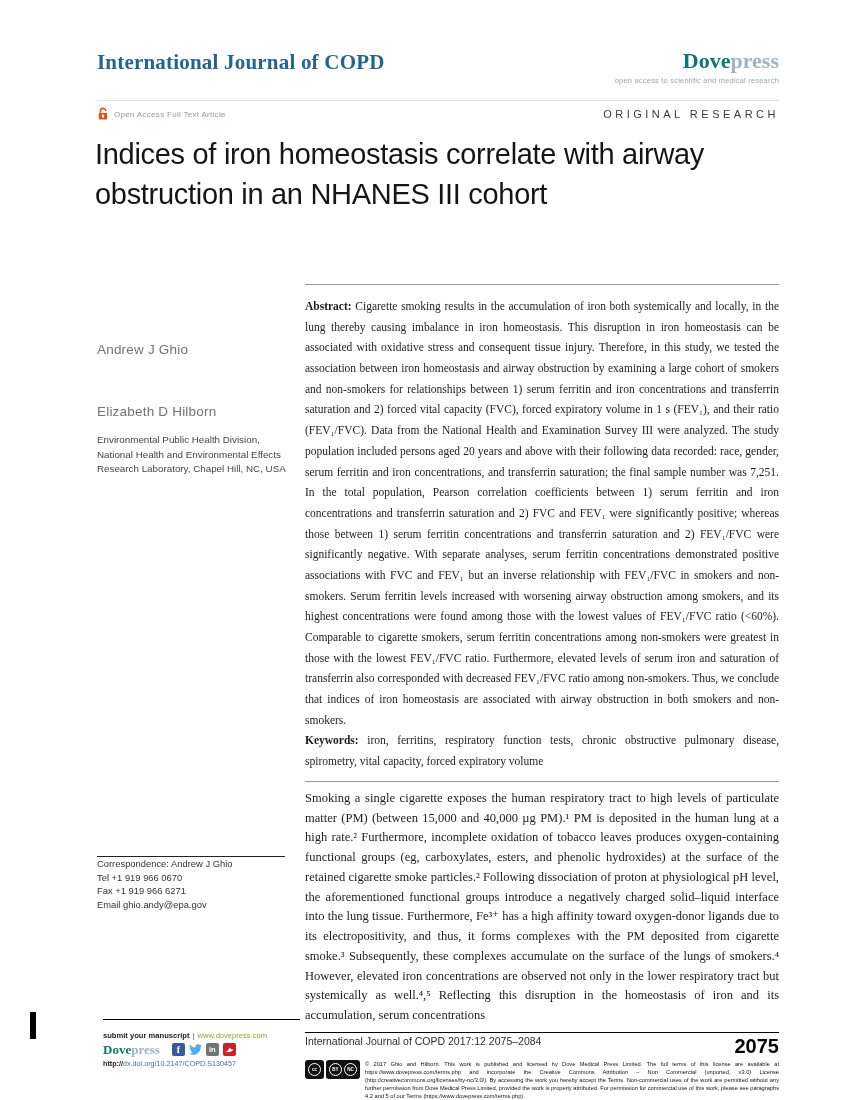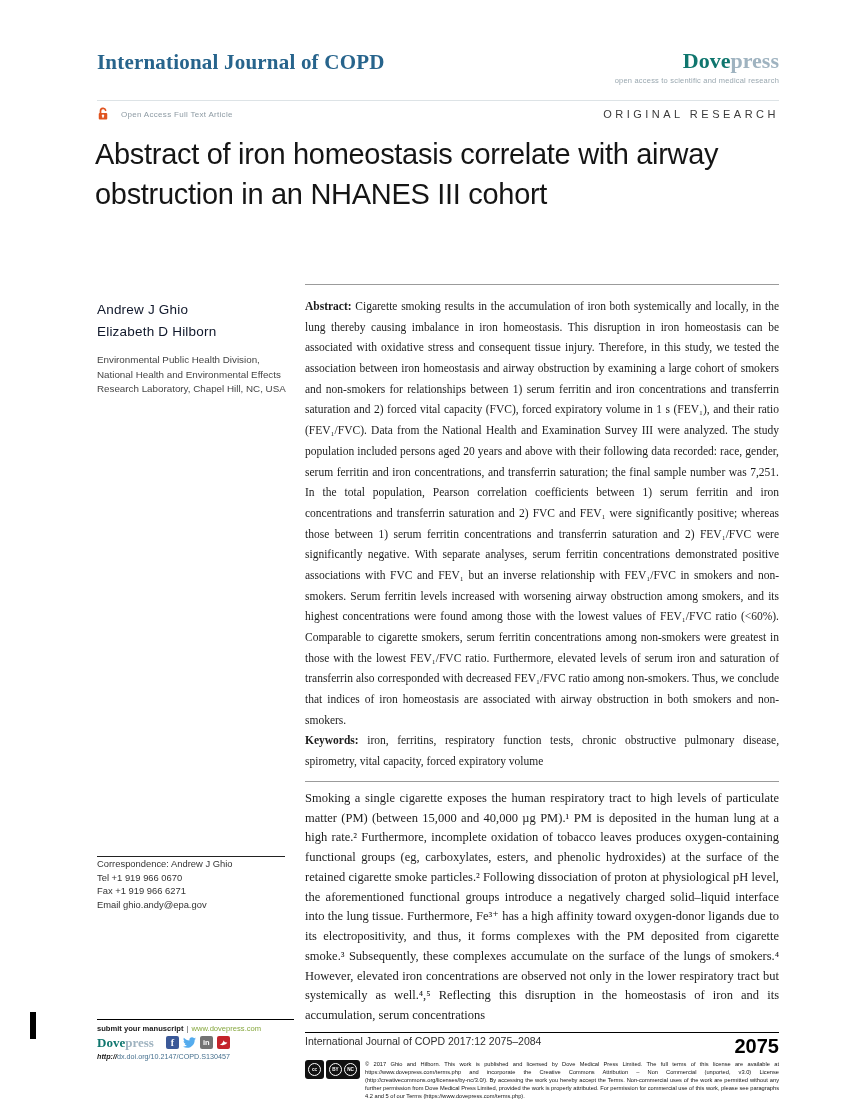--- a/index.html
+++ b/index.html
@@ -15,65 +15,65 @@
                 font-size:21px;color:#27648c;letter-spacing:.2px;}
   .brand-block{position:absolute;right:0;top:0;text-align:right;}
   .brand-word{font-family:"Liberation Serif","DejaVu Serif",serif;font-size:22px;font-weight:700;line-height:1;}
   .dove{color:#0f766e;}
   .press{color:#9fb3c0;}
   .tagline{font-size:7.5px;color:#9aa8b0;margin-top:4px;letter-spacing:.2px;}
   .header-rule{position:absolute;left:97px;top:100px;width:682px;border-top:1px solid #dde3e6;}
 
   .meta-row{position:absolute;left:97px;top:107px;width:682px;display:flex;
             justify-content:space-between;align-items:center;}
-  .oa{display:flex;align-items:center;gap:12px;}
+  .oa{display:flex;align-items:center;gap:5px;}
   .oa-label{font-size:8px;color:#8d9aa3;letter-spacing:.3px;}
   .article-type{font-size:11px;color:#3a3a3a;letter-spacing:3.5px;}
 
   .title{position:absolute;left:95px;top:134px;width:695px;margin:0;font-weight:400;
          font-size:29px;line-height:40px;color:#151515;letter-spacing:-.3px;}
 
   
   .left-col{position:absolute;left:97px;top:299px;width:192px;}
-  .author{font-size:13.5px;color:#0f172a;line-height:1.6;letter-spacing:.2px;}
+  .author{font-size:13.5px;color:#737373;line-height:1.6;letter-spacing:.2px;margin-top:40px;}
   .affiliation{margin-top:11px;font-size:9.8px;color:#454545;line-height:1.48;}
 
   .corr{position:absolute;left:97px;top:856px;width:188px;border-top:1.4px solid #222;
         font-size:9.4px;color:#333;line-height:1.44;}
   .corr div{margin:0;}
 
   
   .right-col{position:absolute;left:305px;top:284px;width:474px;}
   .rule{border-top:1px solid #9b9b9b;}
   .serif{font-family:"Liberation Serif","DejaVu Serif",serif;color:#1c1c1c;text-align:justify;}
   .abstract{margin:11px 0 0;font-size:11.5px;line-height:1.8;}
   .keywords{margin:0;font-size:11.5px;line-height:1.8;}
   .lead{font-weight:700;}
   .section-rule{margin-top:9px;}
   .intro-heading{margin:13px 0 0;font-size:17.5px;font-weight:700;color:#0e0e0e;letter-spacing:.2px;}
   .intro{margin:7px 0 0;font-size:12.5px;line-height:1.58;}
 
   
-  .f-left{position:absolute;left:97px;top:1019px;width:197px;border-top:1.6px solid #000;padding-top:4px;}
+  .f-left{position:absolute;left:103px;top:1019px;width:197px;border-top:1.6px solid #000;padding-top:11px;}
   .submit-line{font-size:7.6px;color:#222;}
   .submit-b{font-weight:700;}
   .sep{margin:0 3px;color:#555;}
   .submit-url{color:#86a73e;}
   .logo-row{margin-top:3px;display:flex;align-items:center;}
   .brand-sm{font-family:"Liberation Serif","DejaVu Serif",serif;font-size:13px;font-weight:700;
             margin-right:12px;line-height:1;}
   .sicon{width:13px;height:13px;border-radius:2px;display:flex;align-items:center;
          justify-content:center;margin-right:4px;}
   .fb{background:#3b5998;color:#fff;font-family:"Liberation Serif","DejaVu Serif",serif;
       font-size:10px;font-weight:700;}
   .tw{background:transparent;}
   .li{background:#737373;color:#fff;font-size:7.5px;font-weight:700;}
   .dv{background:#c4242b;}
   .doi-line{margin-top:3px;font-size:7.2px;}
-  .doi-a{color:#222;font-weight:700;font-style:italic;}
+  .doi-a{color:#222;font-weight:700;}
   .doi-b{color:#46708e;}
 
   .f-right{position:absolute;left:305px;top:1032px;width:474px;border-top:1.6px solid #000;padding-top:2px;}
   .cite-row{display:flex;justify-content:space-between;align-items:flex-start;}
   .citation{font-size:10.5px;color:#2e2e2e;}
   .pageno{font-size:20px;font-weight:700;color:#000;line-height:1.1;}
   .lic-row{display:flex;gap:5px;margin-top:3px;align-items:flex-start;}
   .cc-badge{display:flex;gap:2px;flex:0 0 auto;}
   .cc-box{background:#111;border-radius:3px;height:19px;display:flex;align-items:center;
           justify-content:center;gap:2px;padding:0 3px;}
@@ -107,21 +107,21 @@
           <rect x="3.5" y="12" width="17" height="13" rx="2" fill="#e05420"></rect>
           <circle cx="12" cy="17.5" r="2.4" fill="#ffffff"></circle>
           <rect x="11" y="18.5" width="2" height="3.6" fill="#ffffff"></rect>
         </svg>
       </span>
       <span class="oa-label">Open Access Full Text Article</span>
     </div>
     <div class="article-type">ORIGINAL RESEARCH</div>
   </div>
 
-  <h1 class="title">Abstract of iron homeostasis correlate with airway obstruction in an NHANES III cohort</h1>
+  <h1 class="title">Indices of iron homeostasis correlate with airway obstruction in an NHANES III cohort</h1>
 
   <div class="left-col">
     <div class="author">Andrew J Ghio</div>
     <div class="author">Elizabeth D Hilborn</div>
     <div class="affiliation">Environmental Public Health Division, National Health and Environmental Effects Research Laboratory, Chapel Hill, NC, USA</div>
   </div>
 
   <div class="corr">
     <div>Correspondence: Andrew J Ghio</div>
     <div>Tel +1 919 966 0670</div>

